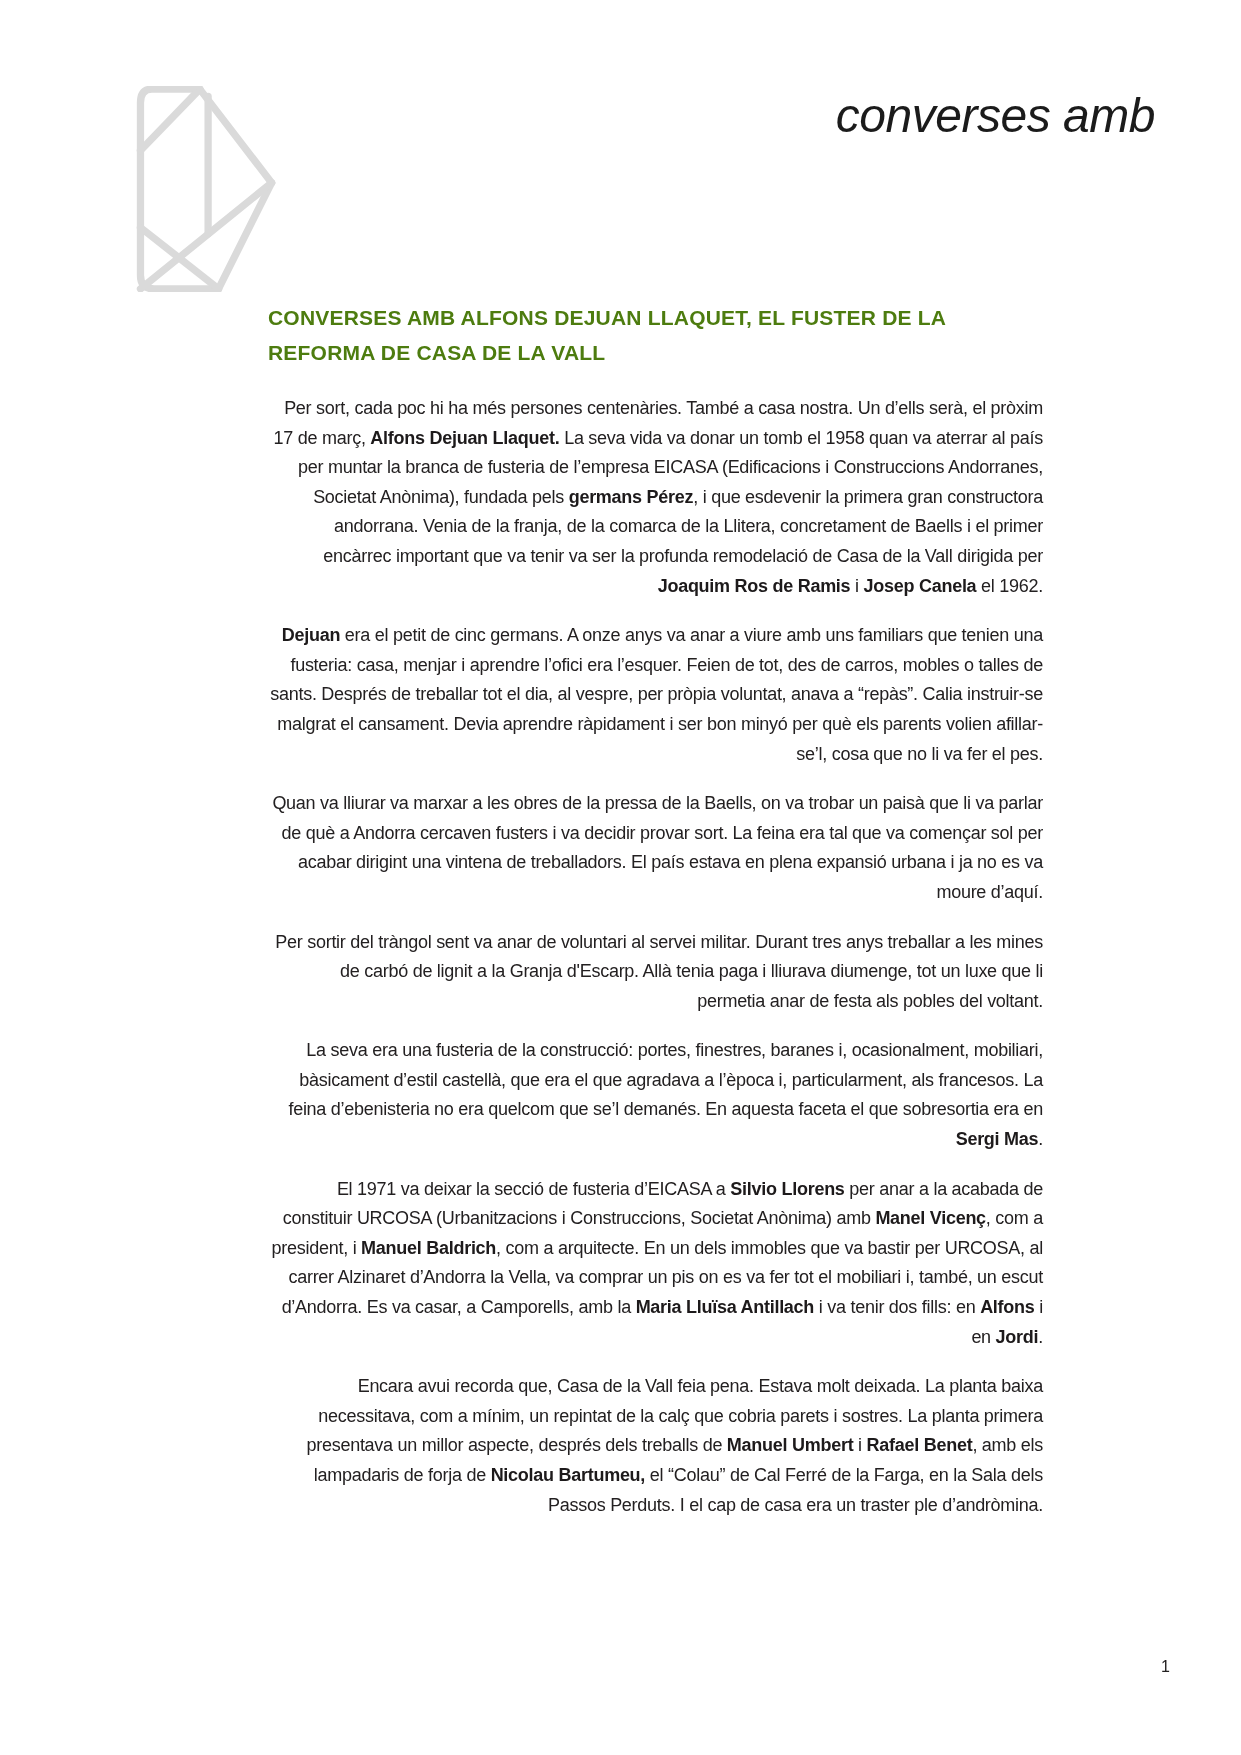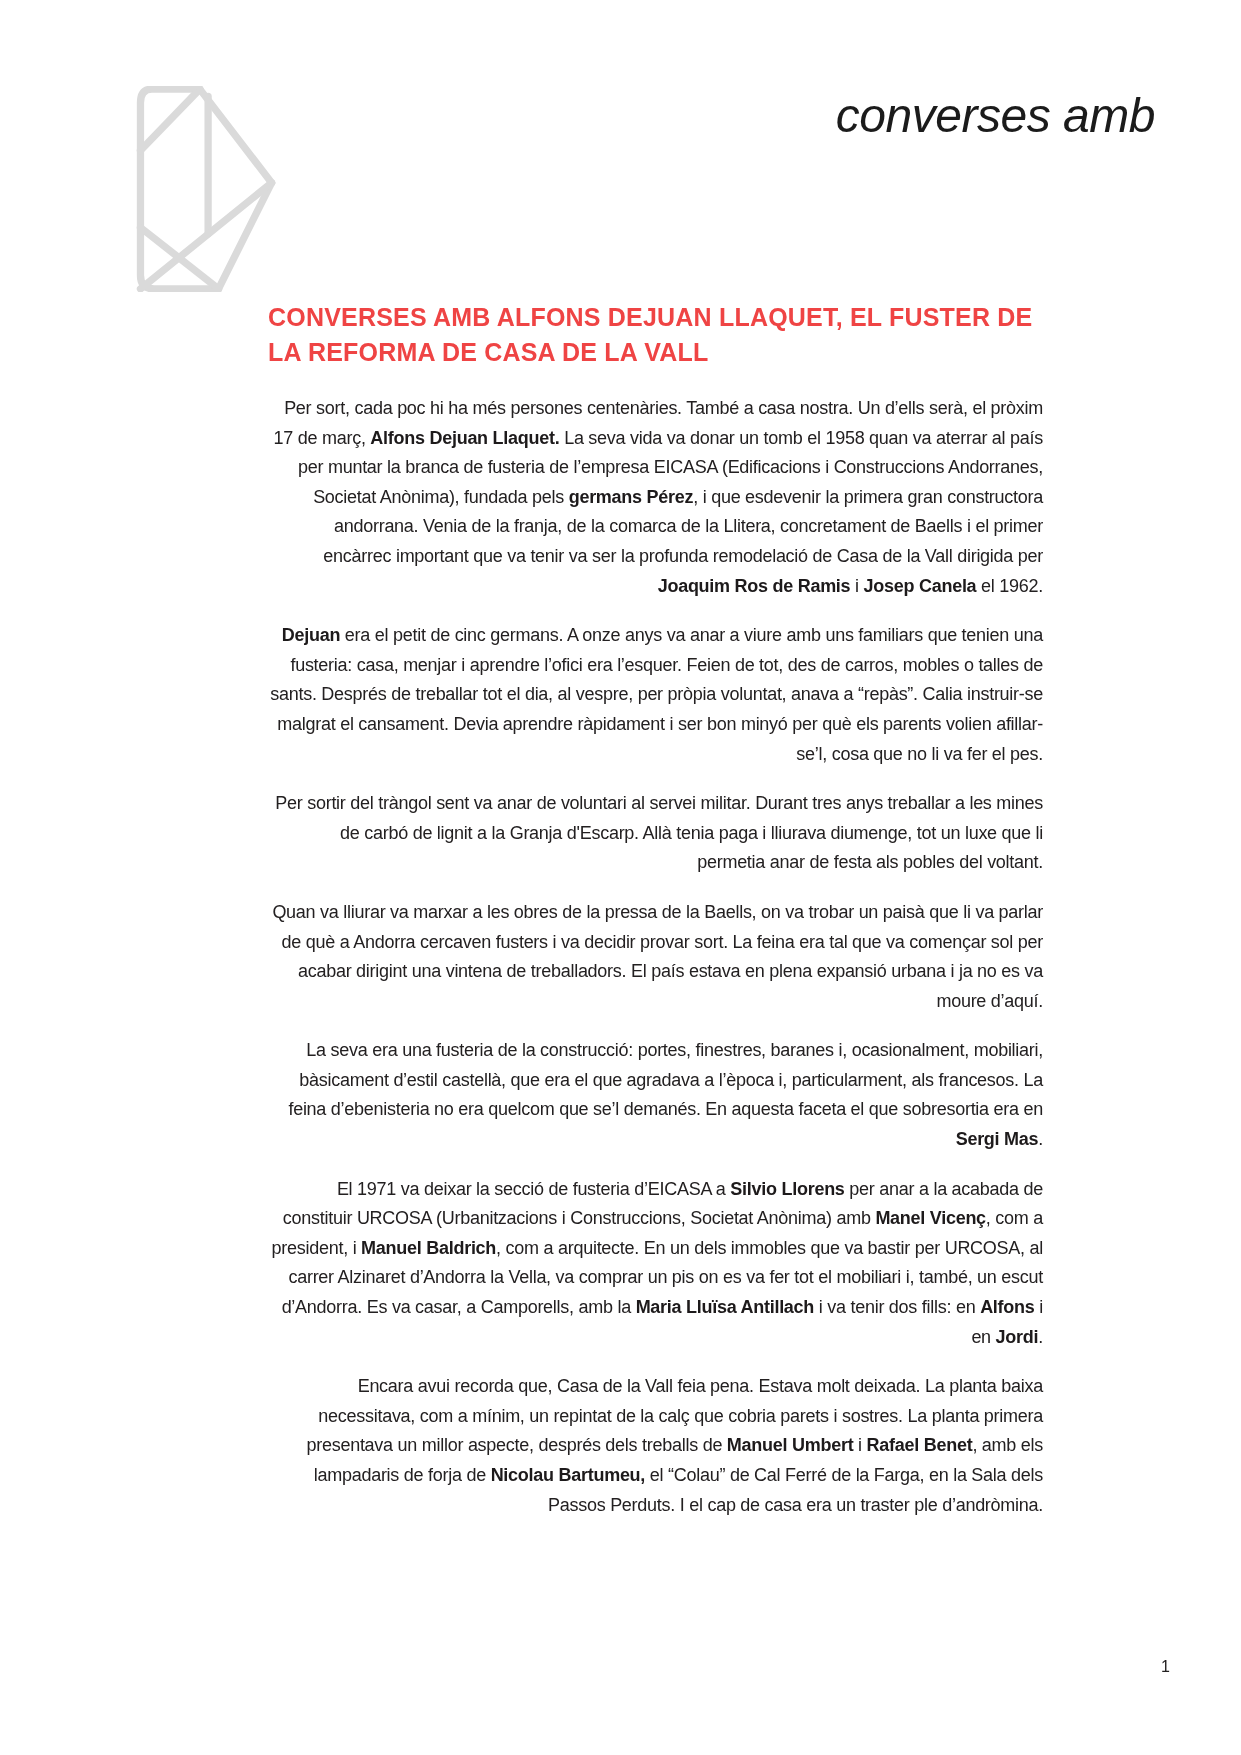--- a/index.html
+++ b/index.html
@@ -36,24 +36,24 @@
     color: #1b1b1b;
     letter-spacing: -0.01em;
   }
   .content {
     position: absolute;
     left: 268px;
     top: 300px;
     width: 775px;
   }
   .article-heading {
-    font-size: 25px;
+    font-size: 21px;
     font-weight: 700;
     line-height: 35px;
-    color: #ef4444;
+    color: #4d7c0f;
     letter-spacing: 0.2px;
     margin: 0 0 24px 0;
   }
   .article-body p {
     font-size: 18px;
     line-height: 29.6px;
     color: #232021;
     letter-spacing: -0.015em;
     margin: 0 0 20px 0;
     text-align: right;
@@ -89,22 +89,22 @@
 
   <div class="masthead">
     <div>converses amb</div>
   </div>
 
   <div class="content">
     <h1 class="article-heading">CONVERSES AMB ALFONS DEJUAN LLAQUET, EL FUSTER DE LA REFORMA DE CASA DE LA VALL</h1>
     <div class="article-body">
         <p><span>Per sort, cada poc hi ha més persones centenàries. També a casa nostra. Un d’ells serà, el pròxim 17 de març, </span><b>Alfons Dejuan Llaquet.</b><span> La seva vida va donar un tomb el 1958 quan va aterrar al país per muntar la branca de fusteria de l’empresa EICASA (Edificacions i Construccions Andorranes, Societat Anònima), fundada pels </span><b>germans Pérez</b><span>, i que esdevenir la primera gran constructora andorrana. Venia de la franja, de la comarca de la Llitera, concretament de Baells i el primer encàrrec important que va tenir va ser la profunda remodelació de Casa de la Vall dirigida per </span><b>Joaquim Ros de Ramis</b><span> i </span><b>Josep Canela</b><span> el 1962.</span></p>
         <p><b>Dejuan</b><span> era el petit de cinc germans. A onze anys va anar a viure amb uns familiars que tenien una fusteria: casa, menjar i aprendre l’ofici era l’esquer. Feien de tot, des de carros, mobles o talles de sants. Després de treballar tot el dia, al vespre, per pròpia voluntat, anava a “repàs”. Calia instruir-se malgrat el cansament. Devia aprendre ràpidament i ser bon minyó per què els parents volien afillar-se’l, cosa que no li va fer el pes.</span></p>
+        <p><span>Quan va lliurar va marxar a les obres de la pressa de la Baells, on va trobar un paisà que li va parlar de què a Andorra cercaven fusters i va decidir provar sort. La feina era tal que va començar sol per acabar dirigint una vintena de treballadors. El país estava en plena expansió urbana i ja no es va moure d’aquí.</span></p>
         <p><span>Per sortir del tràngol sent va anar de voluntari al servei militar. Durant tres anys treballar a les mines de carbó de lignit a la Granja d'Escarp. Allà tenia paga i lliurava diumenge, tot un luxe que li permetia anar de festa als pobles del voltant.</span></p>
-        <p><span>Quan va lliurar va marxar a les obres de la pressa de la Baells, on va trobar un paisà que li va parlar de què a Andorra cercaven fusters i va decidir provar sort. La feina era tal que va començar sol per acabar dirigint una vintena de treballadors. El país estava en plena expansió urbana i ja no es va moure d’aquí.</span></p>
         <p><span>La seva era una fusteria de la construcció: portes, finestres, baranes i, ocasionalment, mobiliari, bàsicament d’estil castellà, que era el que agradava a l’època i, particularment, als francesos. La feina d’ebenisteria no era quelcom que se’l demanés. En aquesta faceta el que sobresortia era en </span><b>Sergi Mas</b><span>.</span></p>
         <p><span>El 1971 va deixar la secció de fusteria d’EICASA a </span><b>Silvio Llorens</b><span> per anar a la acabada de constituir URCOSA (Urbanitzacions i Construccions, Societat Anònima) amb </span><b>Manel Vicenç</b><span>, com a president, i </span><b>Manuel Baldrich</b><span>, com a arquitecte. En un dels immobles que va bastir per URCOSA, al carrer Alzinaret d’Andorra la Vella, va comprar un pis on es va fer tot el mobiliari i, també, un escut d’Andorra. Es va casar, a Camporells, amb la </span><b>Maria Lluïsa Antillach</b><span> i va tenir dos fills: en </span><b>Alfons</b><span> i en </span><b>Jordi</b><span>.</span></p>
         <p><span>Encara avui recorda que, Casa de la Vall feia pena. Estava molt deixada. La planta baixa necessitava, com a mínim, un repintat de la calç que cobria parets i sostres. La planta primera presentava un millor aspecte, després dels treballs de </span><b>Manuel Umbert</b><span> i </span><b>Rafael Benet</b><span>, amb els lampadaris de forja de </span><b>Nicolau Bartumeu,</b><span> el “Colau” de Cal Ferré de la Farga, en la Sala dels Passos Perduts. I el cap de casa era un traster ple d’andròmina.</span></p>
       </div>
   </div>
 
   <div class="page-number">1</div>
 
 </div>
 

